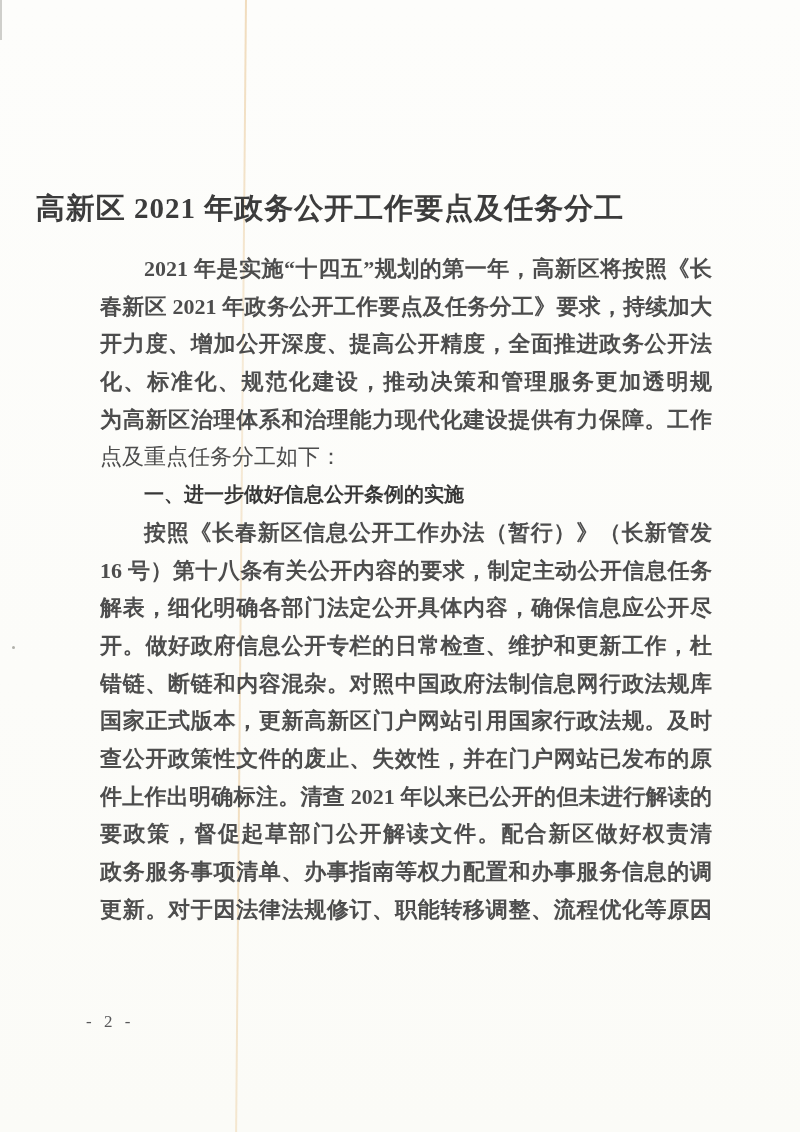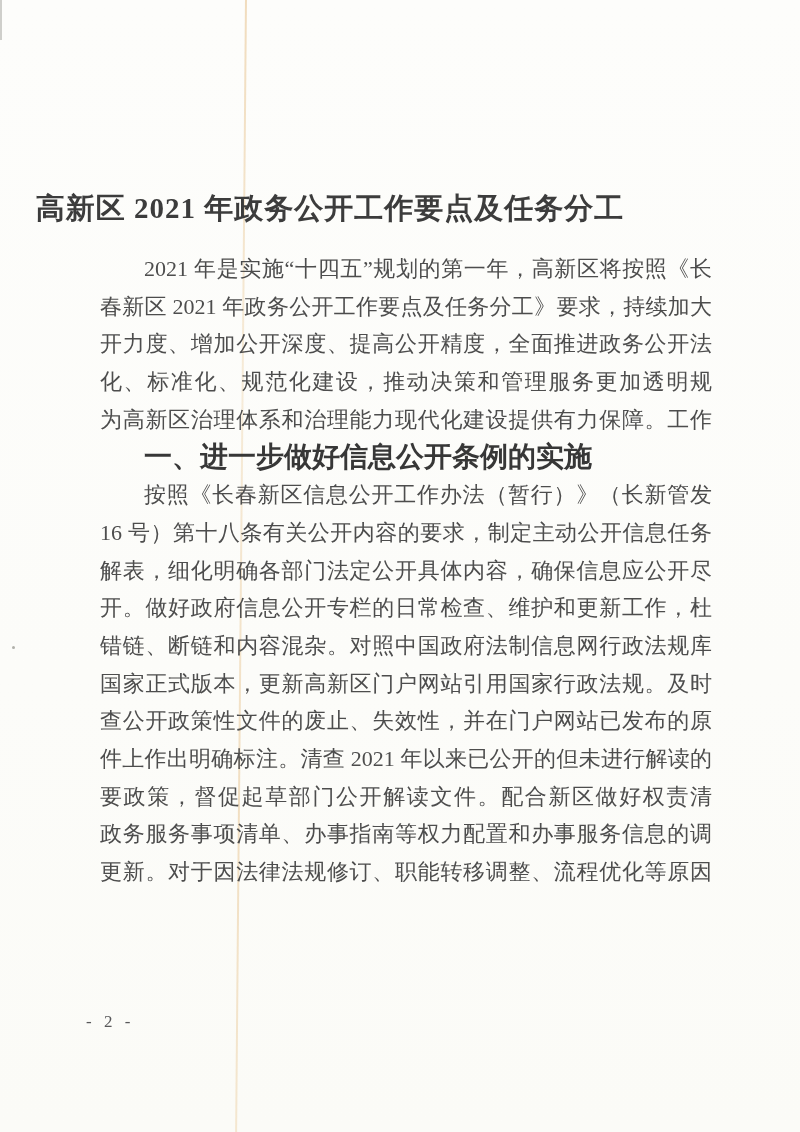--- a/index.html
+++ b/index.html
@@ -52,26 +52,26 @@
     font-size: 22px;
     line-height: 37.7px;
     color: #4d4d4d;
   }
   .line {
     height: 37.7px;
     overflow: hidden;
     box-sizing: border-box;
     width: 100%;
   }
-  .just { text-align: justify; text-align-last: justify; }
+  .just { text-align: justify; text-align-last: justify; font-weight: bold; }
   .indent { padding-left: 44px; }
   .h1 {
     font-family: "Liberation Sans", "DejaVu Sans", sans-serif;
     font-weight: 700;
-    font-size: 28px;
+    font-size: 20px;
     color: #373737;
   }
   .h2 {
     letter-spacing: 5px;
     color: #484848;
   }
   .pagenum {
     position: absolute;
     left: 86px; top: 1012px;
     font-size: 17px;
@@ -89,20 +89,21 @@
   <div class="speck"></div>
 
   <h1 class="title">高新区 2021 年政务公开工作要点及任务分工</h1>
 
   <div class="textblock">
     <div class="line just indent">2021 年是实施“十四五”规划的第一年，高新区将按照《长</div>
     <div class="line just">春新区 2021 年政务公开工作要点及任务分工》要求，持续加大公</div>
     <div class="line just">开力度、增加公开深度、提高公开精度，全面推进政务公开法治</div>
     <div class="line just">化、标准化、规范化建设，推动决策和管理服务更加透明规范，</div>
     <div class="line just">为高新区治理体系和治理能力现代化建设提供有力保障。工作要</div>
+    <div class="line">点及重点任务分工如下：</div>
 
     <div class="line indent h1">一、进一步做好信息公开条例的实施</div>
 
     <div class="line just indent">按照《长春新区信息公开工作办法（暂行）》（长新管发〔2021〕</div>
     <div class="line just">16 号）第十八条有关公开内容的要求，制定主动公开信息任务分</div>
     <div class="line just">解表，细化明确各部门法定公开具体内容，确保信息应公开尽公</div>
     <div class="line just">开。做好政府信息公开专栏的日常检查、维护和更新工作，杜绝</div>
     <div class="line just">错链、断链和内容混杂。对照中国政府法制信息网行政法规库的</div>
     <div class="line just">国家正式版本，更新高新区门户网站引用国家行政法规。及时清</div>
     <div class="line just">查公开政策性文件的废止、失效性，并在门户网站已发布的原文</div>

